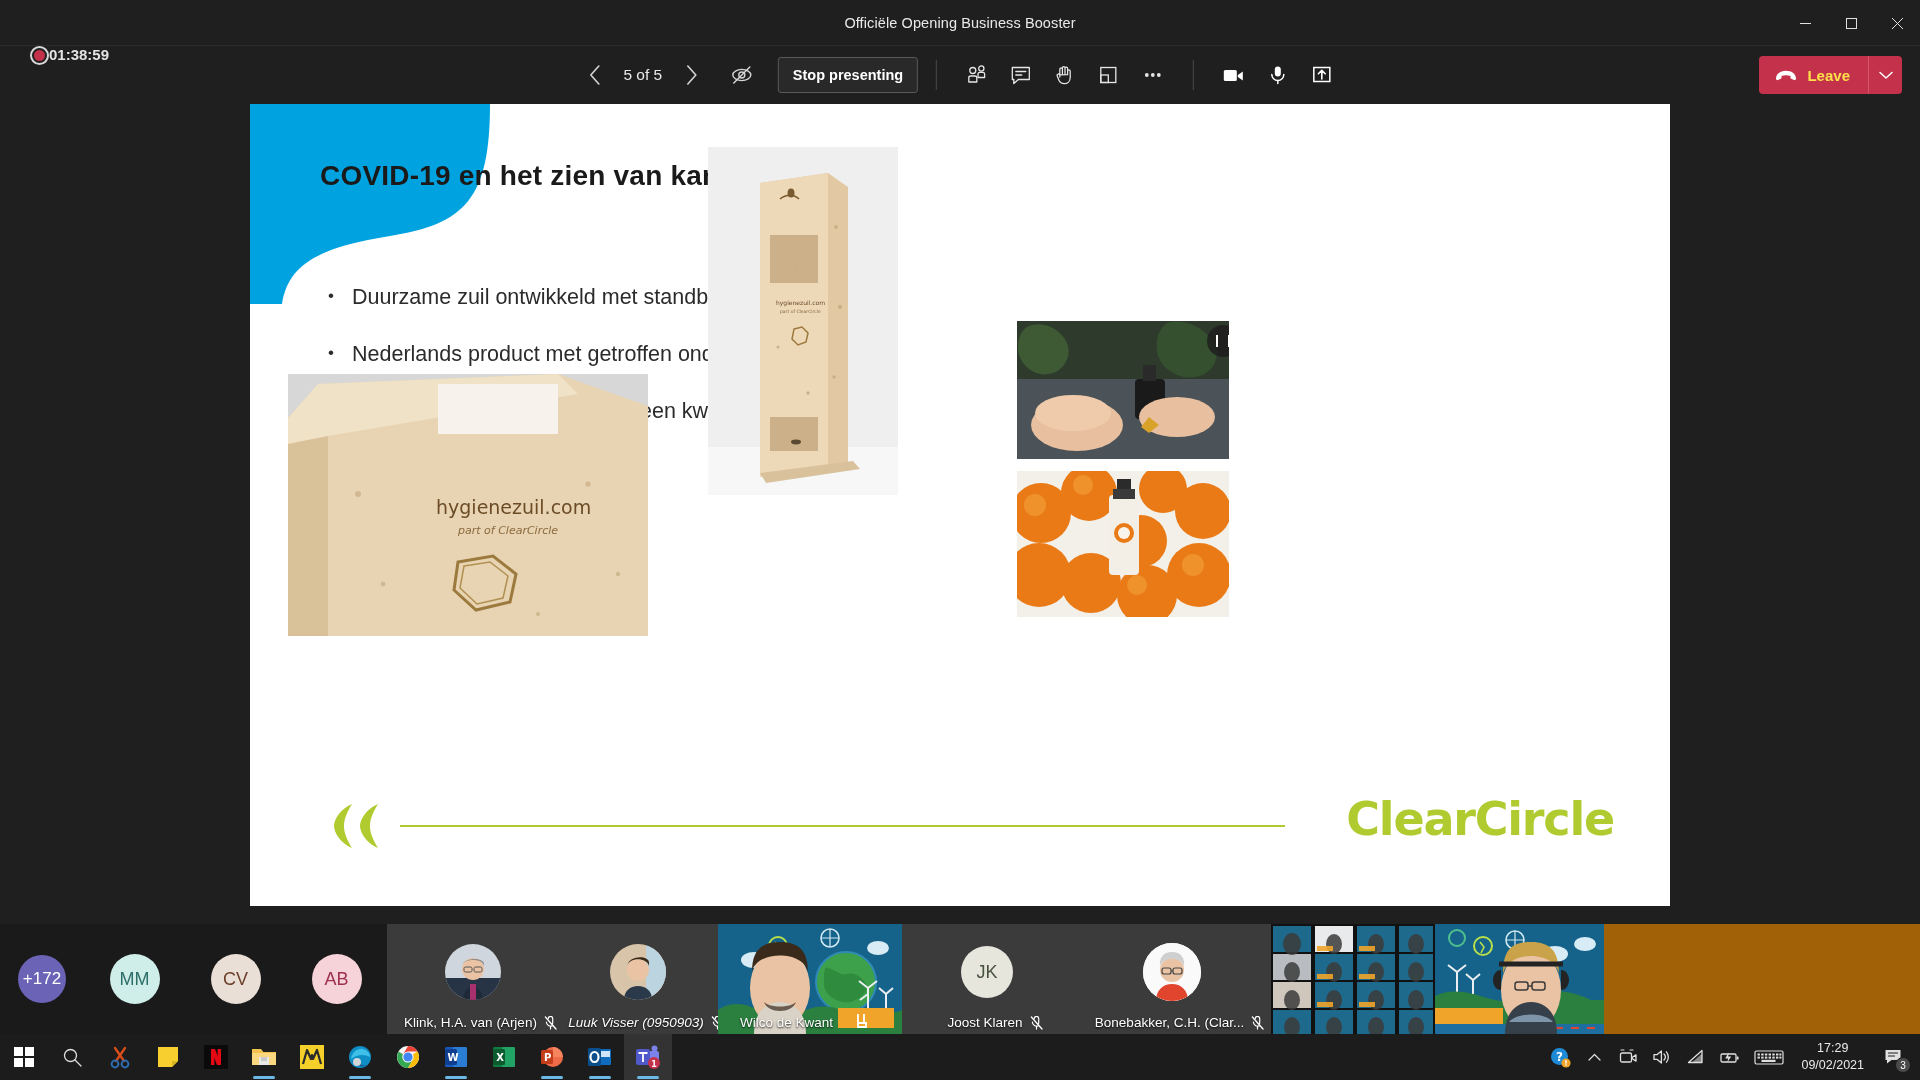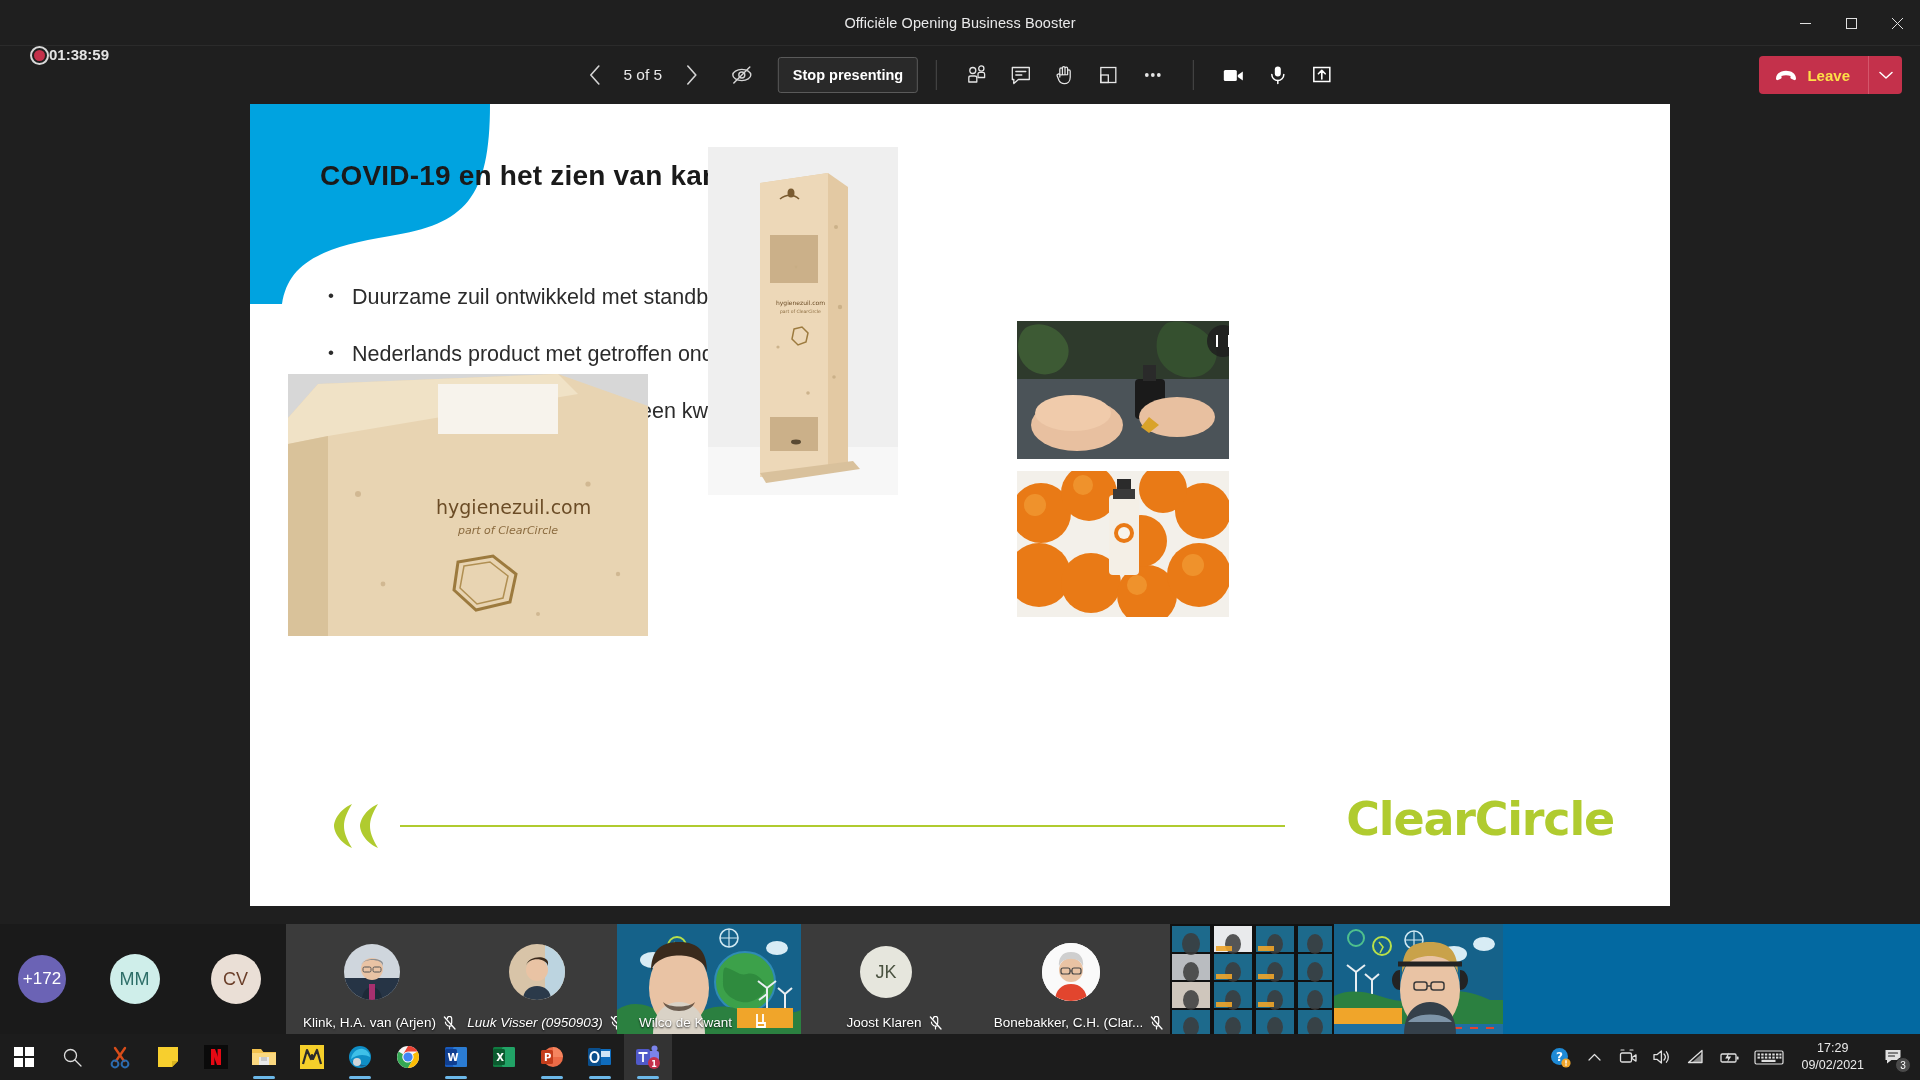--- a/index.html
+++ b/index.html
@@ -78,21 +78,21 @@
   .brandbar { position:absolute; left:0; bottom:50px; width:1420px; height:60px; }
   .leaf-mark { position:absolute; left:80px; top:4px; width:60px; height:50px; }
   .brandline { position:absolute; left:150px; top:29px; width:885px; height:2px;
     background:#b0cb2f; }
   .brandname { position:absolute; right:56px; top:-4px; color:#b0cb2f;
     font-size:46px; font-weight:bold; letter-spacing:-1.2px;
     font-family:"DejaVu Sans", sans-serif; }
 
   
   .filmstrip { position:absolute; left:0; top:924px; width:1920px; height:110px;
-    background:#0369a1; display:flex; }
+    background:#a16207; display:flex; }
   .tile { position:relative; height:110px; flex:0 0 auto; overflow:hidden; }
   .tile.plain { background:#1a1a1a; display:flex; align-items:center;
     justify-content:center; }
   .tile.dark { background:#3b3b3b; display:flex; align-items:center;
     justify-content:center; }
   .av-circle { border-radius:50%; display:flex; align-items:center;
     justify-content:center; font-size:18px; font-weight:500; }
   .nametag { position:absolute; left:8px; bottom:4px; width:100%;
     display:flex; align-items:center; justify-content:center; gap:7px;
     color:#fff; font-size:13.5px; text-shadow:0 1px 2px rgba(0,0,0,.9); }
@@ -393,20 +393,23 @@
     </div>
 
     <div class="tile plain" style="width:101px;">
       <div class="av-circle" style="width:50px;height:50px;background:#cfeeea;color:#2d6e68;">MM</div>
     </div>
 
     <div class="tile plain" style="width:101px;">
       <div class="av-circle" style="width:50px;height:50px;background:#eadfd6;color:#6b3f2a;">CV</div>
     </div>
 
+    <div class="tile plain" style="width:101px;">
+      <div class="av-circle" style="width:50px;height:50px;background:#f6d3d8;color:#9e3050;">AB</div>
+    </div>
 
     <div class="tile dark" style="width:171px;">
       <div class="photo" style="width:56px;height:56px;margin-bottom:14px;">
         <svg width="56" height="56" viewBox="0 0 56 56">
           <rect width="56" height="56" fill="#cfd6dd"></rect>
           <rect y="34" width="56" height="22" fill="#263445"></rect>
           <path d="M18 56c0-8 5-13 10-13s10 5 10 13z" fill="#1e2a38"></path>
           <rect x="25" y="40" width="6" height="16" fill="#a8306f"></rect>
           <circle cx="28" cy="25" r="11" fill="#e9c3a4"></circle>
           <path d="M17 22c1-8 21-8 22 0v-2c0-7-21-7-22 2z" fill="#8e8e8e"></path>

